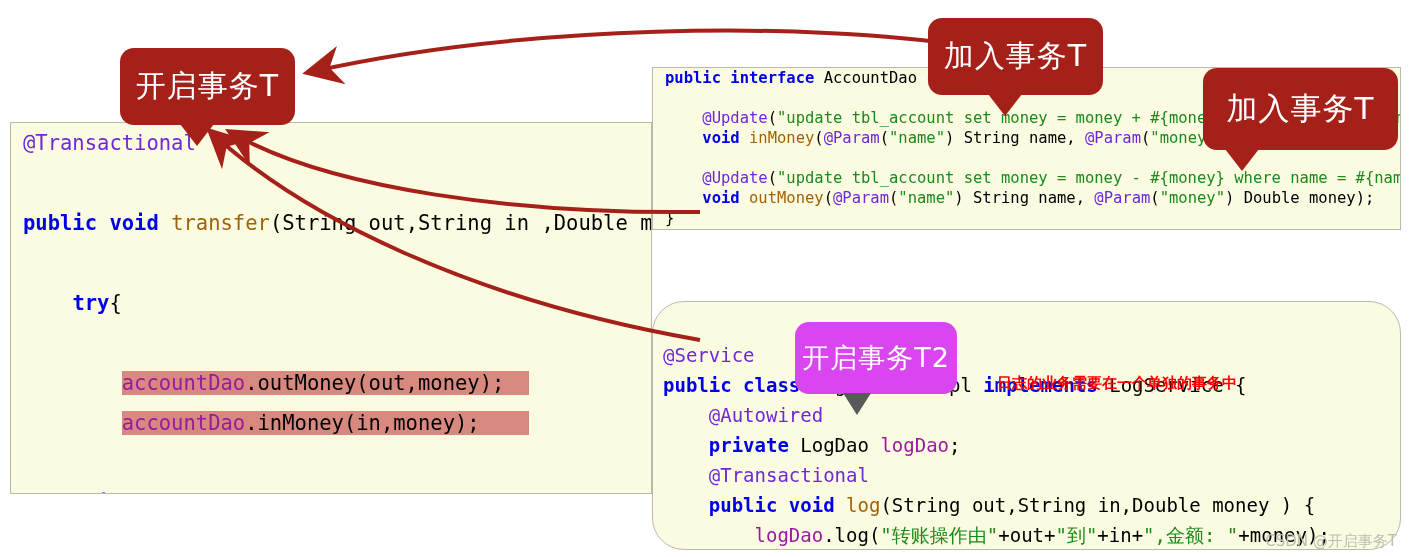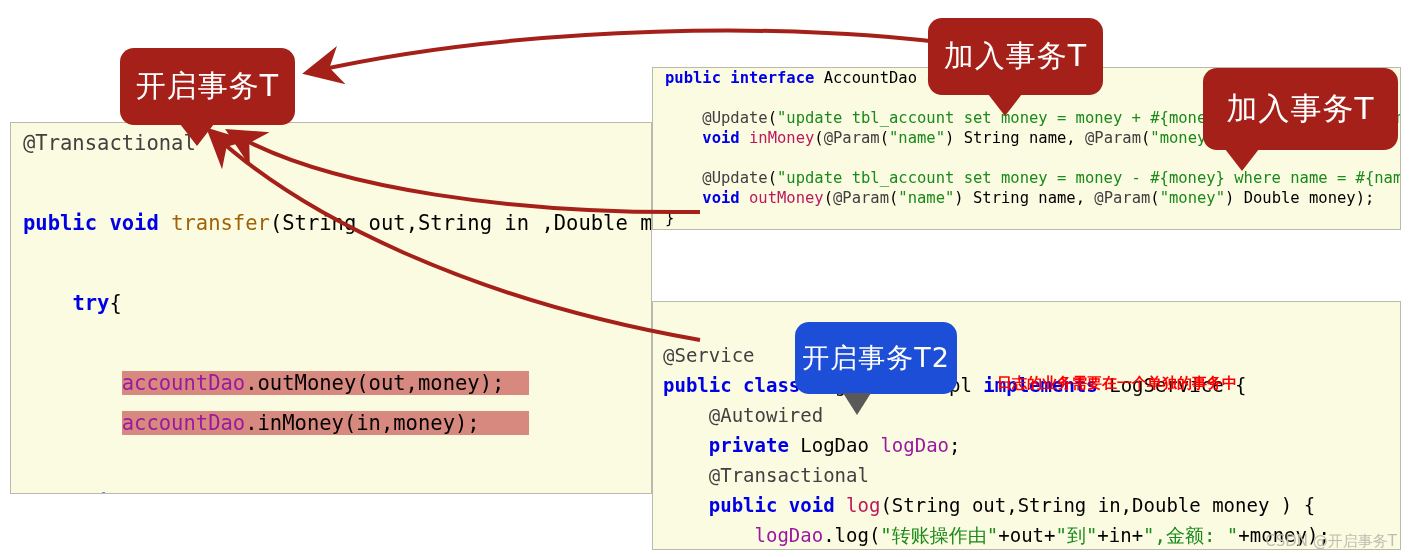--- a/index.html
+++ b/index.html
@@ -18,39 +18,39 @@
     background:#fbfbe2;
     border:1px solid #b9b9ac;
     box-sizing:border-box;
     overflow:hidden;
     font-family:"DejaVu Sans Mono", monospace;
     white-space:pre;
     color:#000000;
   }
   #panel-transfer{left:10px;top:122px;width:642px;height:372px;}
   #panel-dao{left:652px;top:67px;width:749px;height:163px;}
-  #panel-logservice{left:652px;top:301px;width:749px;height:249px;}
+  #panel-logservice{left:652px;top:301px;width:749px;height:249px;border-radius:32px;}
 
   .code-line{
     display:block;
     white-space:pre;
     line-height:1.0;
   }
 
   
   #panel-transfer .code-line{font-size:20.5px;line-height:40px;padding-left:12px;}
   
   #panel-dao .code-line{font-size:15.5px;line-height:20px;padding-left:12px;}
   #panel-logservice .code-line{font-size:19px;line-height:30px;padding-left:10px;}
 
   
   .kw{color:#0000e6;font-weight:bold;}              
-  .ann{color:#404040;}             
+  .ann{color:#6d28d9;}             
   .type{color:#a16207;}            
-  .mth{color:#be185d;}             
+  .mth{color:#a16207;}             
   .str{color:#1a8a1a;}             
   .var{color:#9b19a0;}             
   .plain{color:#000000;}
   .cls{color:#000000;}
 
   .hl{background:#d8897f;}
 
   .note-red{
     position:absolute;
     color:#ff0000;
@@ -82,21 +82,21 @@
   }
   .callout .tail{
     position:absolute;
     width:0;height:0;
     border-left:17px solid transparent;
     border-right:17px solid transparent;
     bottom:-21px;
   }
   .c-red{background:#a52019;}
   .c-red .tail{border-top:22px solid #a52019;}
-  .c-gray{background:#1d4ed8;}
+  .c-gray{background:#d946ef;}
   .c-gray .tail{border-top:22px solid #595959;}
 
   #callout-start-t{left:120px;top:48px;width:175px;height:77px;font-size:30px;}
   #callout-start-t .tail{left:60px;}
 
   #callout-join-t1{left:928px;top:18px;width:175px;height:77px;font-size:30px;}
   #callout-join-t1 .tail{left:60px;}
 
   #callout-join-t2{left:1203px;top:68px;width:195px;height:82px;font-size:31px;}
   #callout-join-t2 .tail{left:22px;}

